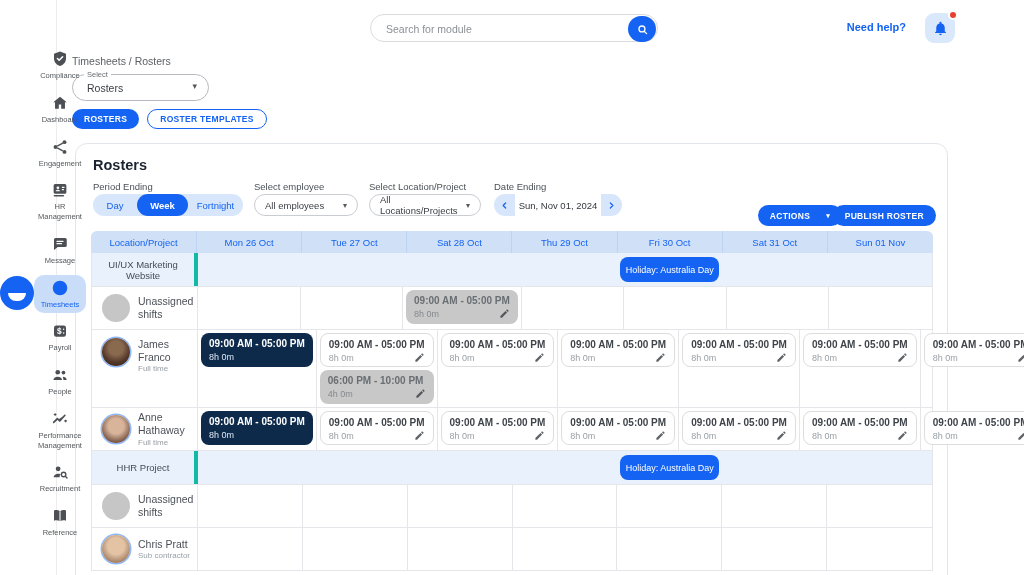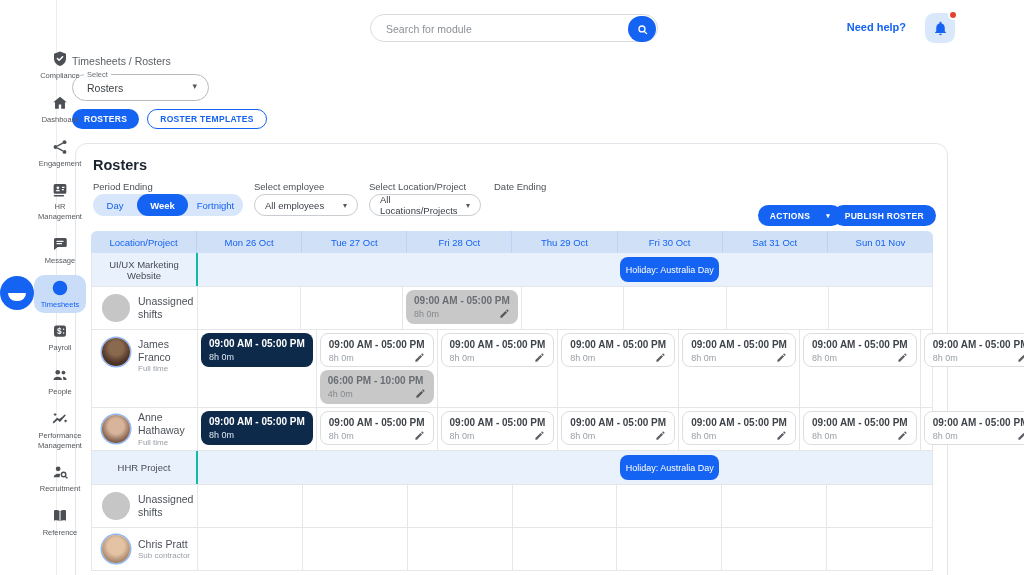--- a/index.html
+++ b/index.html
@@ -104,21 +104,21 @@
   .grid { position:absolute; left:15px; top:87px; width:842px; }
   .grid-row { display:grid; grid-template-columns:106px repeat(7,1fr); }
   .header-row { height:22px; background:var(--header-bg); border-radius:6px 6px 0 0; overflow:hidden; }
   .hcell { display:flex; align-items:center; justify-content:center; font-size:9.5px;
     color:var(--primary); border-right:1px solid #bdd3f1; }
   .hcell:last-child { border-right:none; }
 
   .group-row { height:34px; background:var(--group-bg); border-left:1px solid #e4e6e9;
     border-right:1px solid #e4e6e9; border-bottom:1px solid #e4e6e9; }
   .group-name { display:flex; align-items:center; justify-content:center; font-size:9.5px;
-    color:#454c55; border-right:2px solid #14b8a6; text-align:center; padding:0 0;}
+    color:#454c55; border-right:4px solid #14b8a6; text-align:center; padding:0 0;}
   .gcell { position:relative; }
   .holiday-btn { position:absolute; left:3px; right:3px; top:4px; bottom:4px;
     background:var(--holiday); color:#fff; font-size:9px; border:none; border-radius:8px;
     display:flex; align-items:center; justify-content:center; cursor:pointer;
     font-family:"Liberation Sans",sans-serif; }
 
   .person-row { min-height:43px; background:#fff; border-left:1px solid #e4e6e9;
     border-right:1px solid #e4e6e9; border-bottom:1px solid #e4e6e9; }
   .who { display:flex; align-items:center; gap:8px; padding-left:10px; border-right:1px solid #e4e6e9; }
   .person-row.tall .who { align-items:flex-start; padding-top:8px; }
@@ -319,35 +319,52 @@
 
   <div class="pill-select sel-emp">
     <span>All employees</span>
     <span class="pill-caret">▾</span>
   </div>
   <div class="pill-select sel-loc">
     <span>All Locations/Projects</span>
     <span class="pill-caret">▾</span>
   </div>
 
+  <div class="date-nav">
+    <div class="date-chev">
+        <span>
+          <svg viewBox="0 0 24 24" width="11" height="11" fill="none">
+            <path d="M14.5 6.5 9 12l5.5 5.5" stroke="currentColor" stroke-width="2.6" stroke-linecap="round" stroke-linejoin="round"></path>
+          </svg>
+        </span>
+      </div>
+    <div class="date-val">Sun, Nov 01, 2024</div>
+    <div class="date-chev">
+        <span>
+          <svg viewBox="0 0 24 24" width="11" height="11" fill="none">
+            <path d="M9.5 6.5 15 12l-5.5 5.5" stroke="currentColor" stroke-width="2.6" stroke-linecap="round" stroke-linejoin="round"></path>
+          </svg>
+        </span>
+      </div>
+  </div>
 
   <button class="btn btn-actions">
     <span>ACTIONS</span>
     <span class="caret">▾</span>
   </button>
   <button class="btn btn-publish">
     <span>PUBLISH ROSTER</span>
   </button>
 
   <div class="grid">
     <div class="grid-row header-row" id="grid-header">
         <div class="hcell">Location/Project</div>
         <div class="hcell">Mon 26 Oct</div>
         <div class="hcell">Tue 27 Oct</div>
-        <div class="hcell">Fri 28 Oct</div>
+        <div class="hcell">Sat 28 Oct</div>
         <div class="hcell">Thu 29 Oct</div>
         <div class="hcell">Fri 30 Oct</div>
         <div class="hcell">Sat 31 Oct</div>
         <div class="hcell">Sun 01 Nov</div>
       </div>
     <div id="grid-body">
         <div class="grid-row group-row">
           <div class="group-name">UI/UX Marketing Website</div>
           <div class="gcell"></div>
           <div class="gcell"></div>

